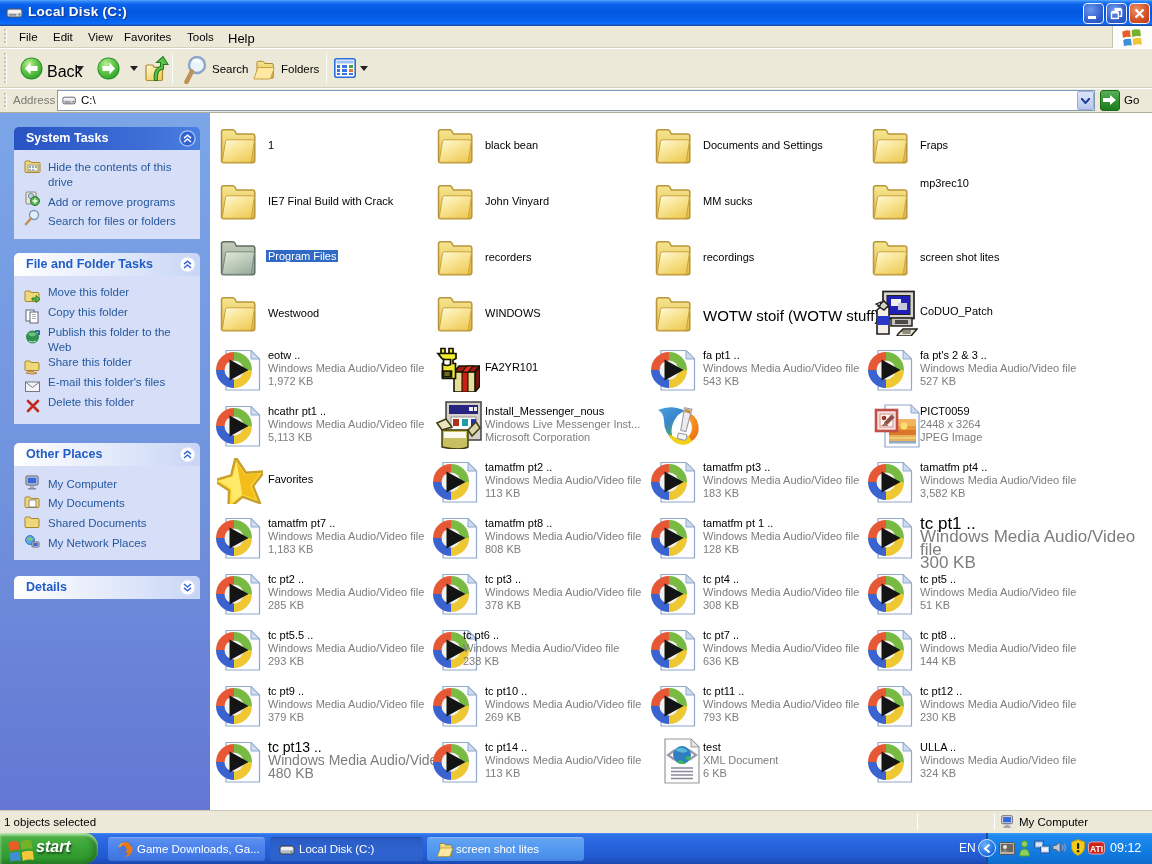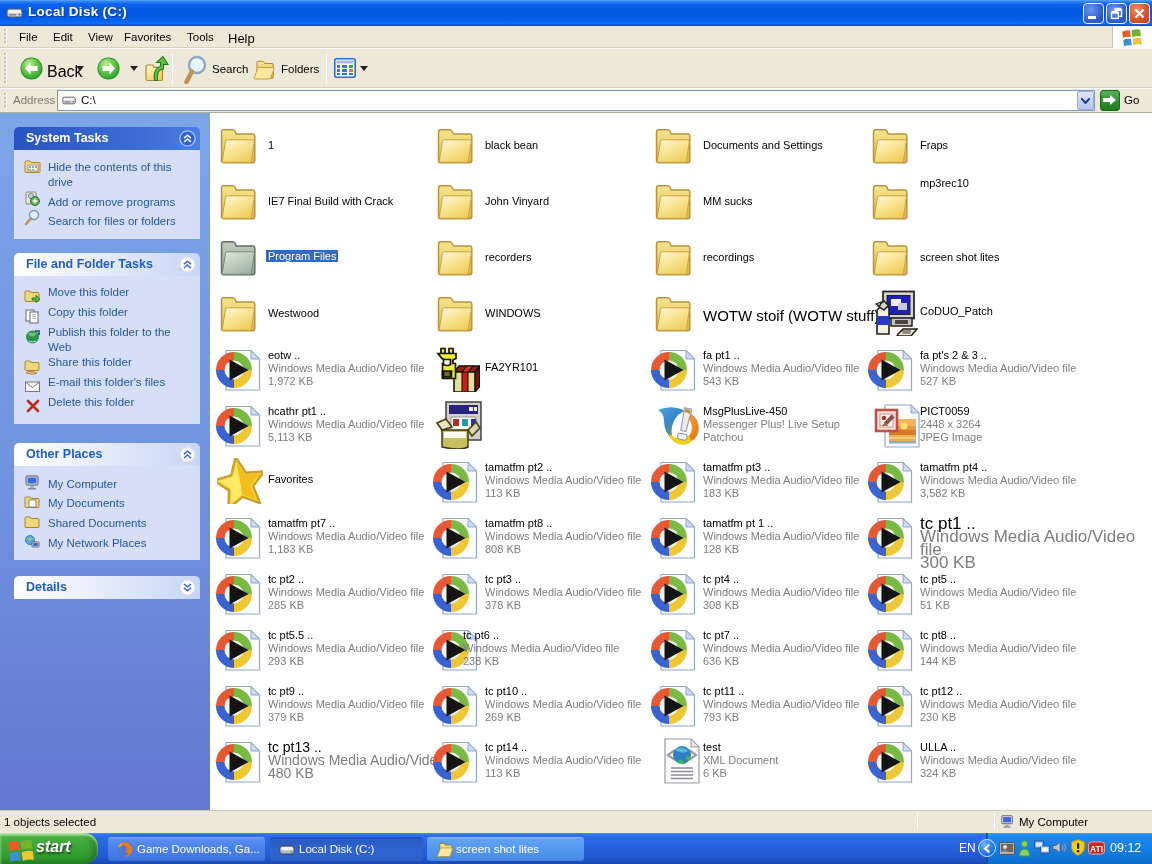--- a/index.html
+++ b/index.html
@@ -496,28 +496,28 @@
       <use href="#wmp"></use>
     </svg>
 <div class="a" style="left:268px;top:405px;font-size:11px;line-height:13px">
       <div>hcathr pt1 ..</div>
       <div class="gray">Windows Media Audio/Video file</div>
       <div class="gray">5,113 KB</div>
     </div>
 <svg class="a" style="left:436px;top:401px" width="46" height="48" viewBox="0 0 46 48">
       <use href="#msi"></use>
     </svg>
+<div class="a" style="left:485px;top:405px;font-size:11px;line-height:13px">
+      <div>Install_Messenger_nous</div>
+      <div class="gray">Windows Live Messenger Inst...</div>
+      <div class="gray">Microsoft Corporation</div>
+    </div>
 <svg class="a" style="left:657px;top:402px" width="46" height="46" viewBox="0 0 46 46">
       <use href="#plusic"></use>
     </svg>
-<div class="a" style="left:703px;top:405px;font-size:11px;line-height:13px">
-      <div>MsgPlusLive-450</div>
-      <div class="gray">Messenger Plus! Live Setup</div>
-      <div class="gray">Patchou</div>
-    </div>
 <svg class="a" style="left:874px;top:402px" width="46" height="46" viewBox="0 0 46 46">
       <use href="#pict"></use>
     </svg>
 <div class="a" style="left:920px;top:405px;font-size:11px;line-height:13px">
       <div>PICT0059</div>
       <div class="gray">2448 x 3264</div>
       <div class="gray">JPEG Image</div>
     </div>
 <svg class="a" style="left:217px;top:458px" width="46" height="46" viewBox="0 0 46 46">
       <use href="#star"></use>

